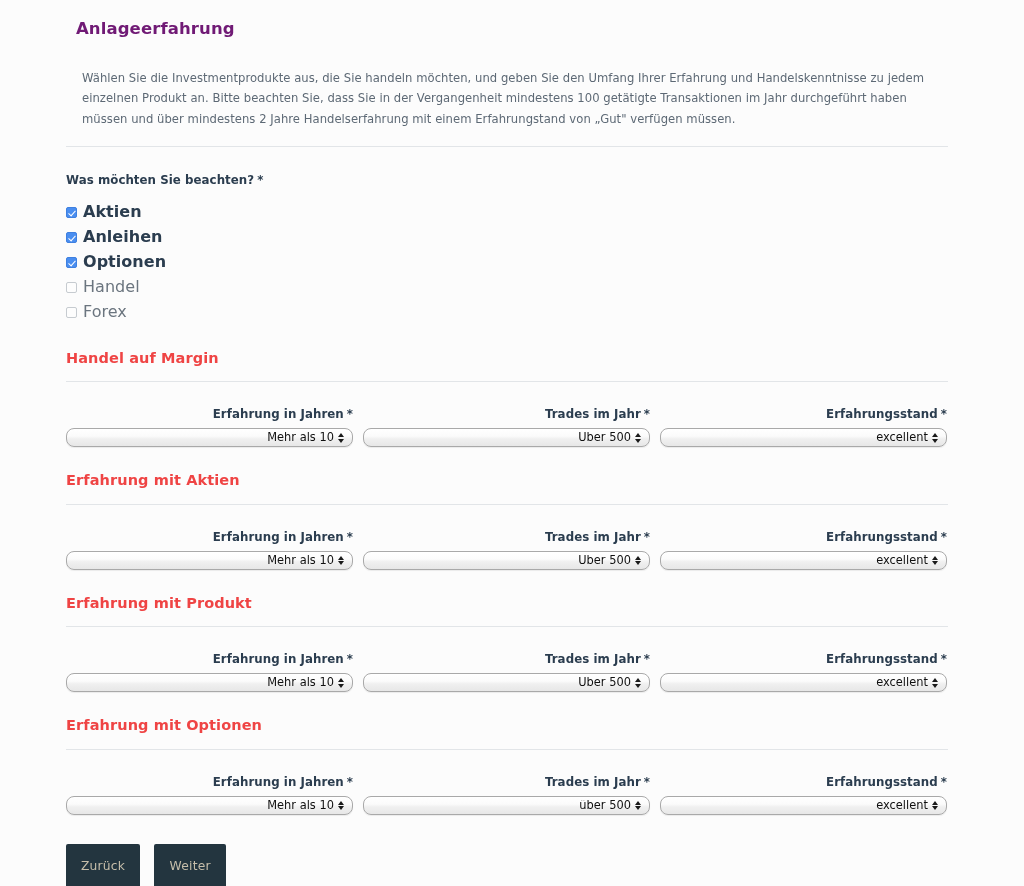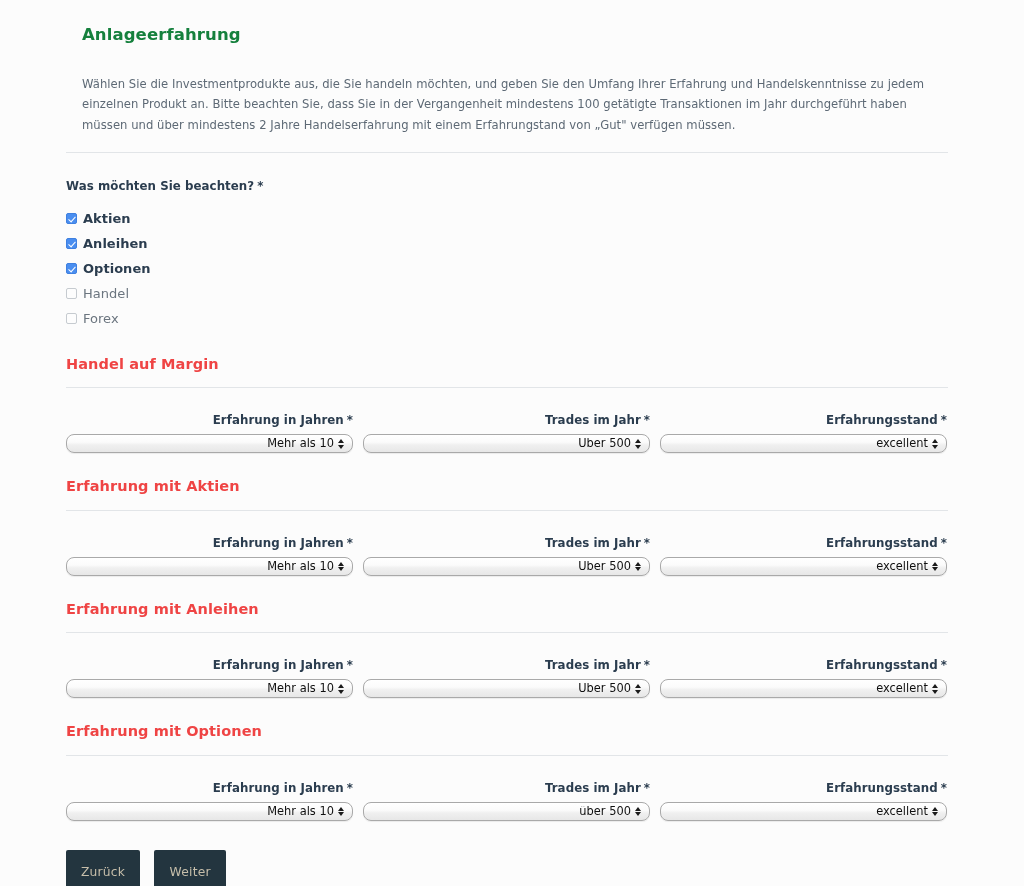--- a/index.html
+++ b/index.html
@@ -30,23 +30,23 @@
     position: absolute;
     left: 66px;
     top: 0;
     width: 882px;
   }
 
   
   .page-title {
     font-size: 16.5px;
     font-weight: bold;
-    color: #15803d;
+    color: #701a75;
     letter-spacing: 0.1px;
-    margin: 16px;
+    margin: 10px;
     padding-top: 8px;
     line-height: 1.3;
   }
 
   .intro {
     margin: 16px;
     padding-top: 13px;
     font-size: 11.6px;
     line-height: 1.73;
     color: #5d6975;
@@ -110,21 +110,21 @@
     height: 6px;
     border: solid #ffffff;
     border-width: 0 1.5px 1.5px 0;
     transform: rotate(42deg);
   }
   .cbox.off {
     background: #fdfdfd;
     border: 1px solid #c6cbd0;
   }
   .check-text {
-    font-size: 13px;
+    font-size: 16px;
     letter-spacing: 0.03px;
     line-height: 1;
   }
   .check-text.on {
     font-weight: bold;
     color: #2b3d4f;
   }
   .check-text.off {
     font-weight: normal;
     color: #6b757f;
@@ -336,21 +336,21 @@
             <div class="col-label"><span>Erfahrungsstand</span><span class="req">*</span></div>
             <div class="select">
               <span class="select-value">excellent</span>
               <span class="select-arrows">
                 <span class="arrow-up"></span>
                 <span class="arrow-dn"></span>
               </span>
             </div>
           </div>
         </div>
-        <div class="section-head">Erfahrung mit Anleihen</div>
+        <div class="section-head">Erfahrung mit Produkt</div>
         <div class="divider section-rule"></div>
         <div class="row">
           <div class="col">
             <div class="col-label"><span>Erfahrung in Jahren</span><span class="req">*</span></div>
             <div class="select">
               <span class="select-value">Mehr als 10</span>
               <span class="select-arrows">
                 <span class="arrow-up"></span>
                 <span class="arrow-dn"></span>
               </span>

